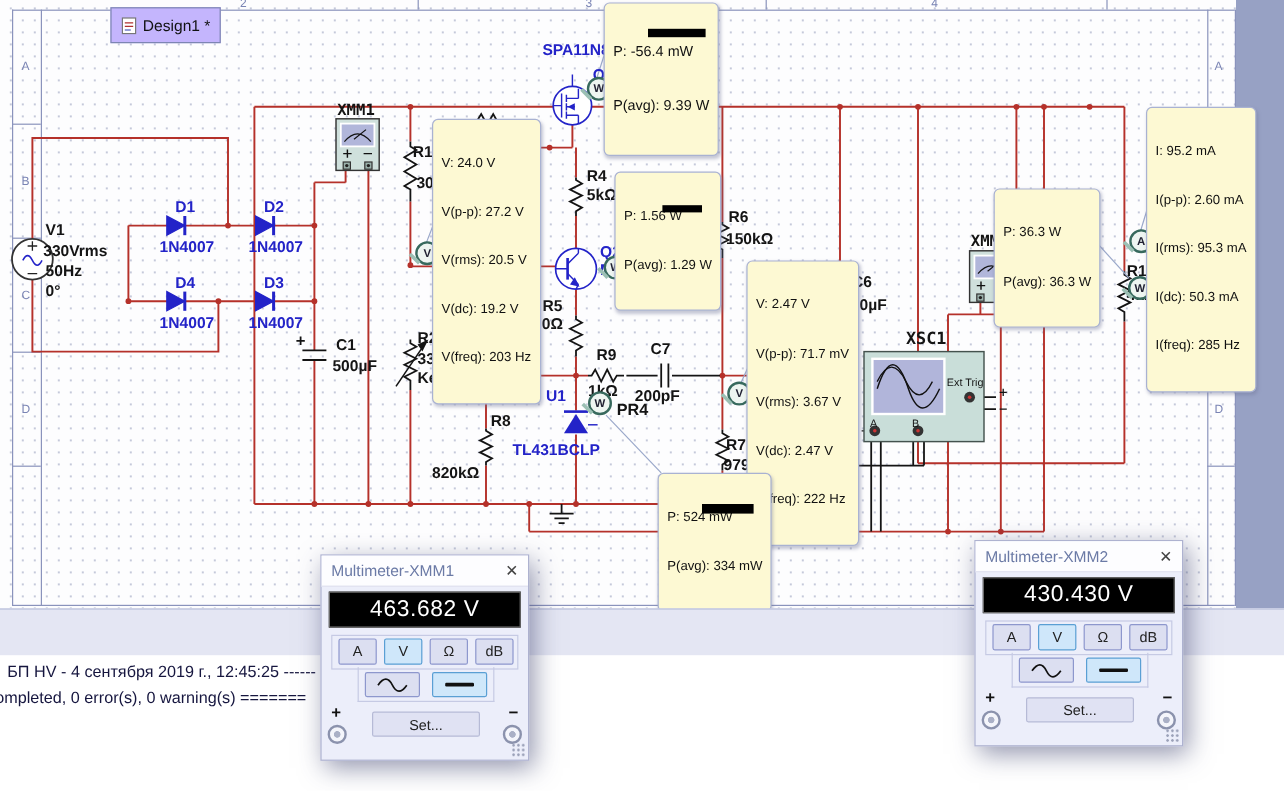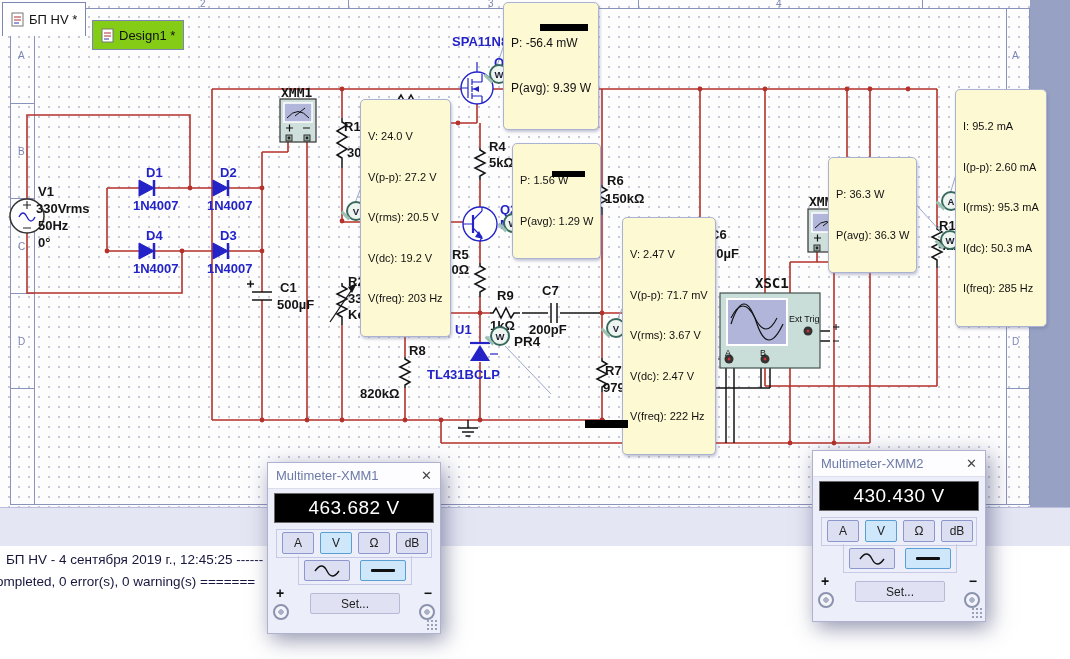--- a/index.html
+++ b/index.html
@@ -28,21 +28,21 @@
     padding:3px 7px;font-size:11px;line-height:13.5px;color:#111;
     box-shadow:1px 2px 3px rgba(110,115,150,.4);z-index:30;white-space:pre}
   .tip.t1{font-size:12px;line-height:15px}
   .redact{position:absolute;background:#000;z-index:35}
   
   #tabbar{position:absolute;left:0;top:507px;width:1070px;height:39px;background:#e4e6f3;
     border-top:1px solid #b8bedb;border-bottom:1px solid #9aa2c8;z-index:38}
   .tab{position:absolute;display:flex;align-items:center;gap:4px;padding:0 8px;font-size:13px;color:#111;
     border:1px solid #7d86b2;z-index:39}
   .tab.active{left:2px;top:2px;height:33px;background:#fff;border-bottom:none}
-  .tab.idle{left:92px;top:20px;height:28px;background:#84cc16}
+  .tab.idle{left:92px;top:6px;height:28px;background:#c4b5fd}
   #results{position:absolute;left:0;top:546px;width:1070px;height:113px;background:#fff;z-index:38;
     color:#16163f;font-size:13.5px}
   #results .rline{position:absolute;white-space:pre}
   
   .mmdlg{position:absolute;width:172px;height:170px;background:#eceefa;border:1px solid #aeb2d0;
     box-shadow:4px 6px 20px rgba(60,65,110,.55);z-index:50}
   .mmtitle{height:25px;background:#fdfdff;border-bottom:1px solid #dcdeee;display:flex;
     align-items:center;padding:0 8px;color:#6b7aa6;font-size:13px}
   .mmclose{margin-left:auto;color:#444;font-size:13px}
   .mmdisp{position:absolute;left:6px;top:30px;width:158px;height:28px;background:#000;
@@ -348,45 +348,41 @@
     <div>P: 1.56 W</div>
     <div>P(avg): 1.29 W</div>
   </div>
   <div class="tip" style="left:622px;top:217px">
     <div>V: 2.47 V</div>
     <div>V(p-p): 71.7 mV</div>
     <div>V(rms): 3.67 V</div>
     <div>V(dc): 2.47 V</div>
     <div>V(freq): 222 Hz</div>
   </div>
+  <div class="tip" style="left:548px;top:394px">
+    <div>P: 524 mW</div>
+    <div>P(avg): 334 mW</div>
+  </div>
   <div class="tip" style="left:828px;top:157px">
     <div>P: 36.3 W</div>
     <div>P(avg): 36.3 W</div>
   </div>
   <div class="tip" style="left:955px;top:89px">
     <div>I: 95.2 mA</div>
     <div>I(p-p): 2.60 mA</div>
     <div>I(rms): 95.3 mA</div>
     <div>I(dc): 50.3 mA</div>
     <div>I(freq): 285 Hz</div>
   </div>
 
   <div class="redact" style="left:540px;top:24px;width:48px;height:7px"></div>
   <div class="redact" style="left:552px;top:171px;width:33px;height:6px"></div>
   <div class="redact" style="left:585px;top:420px;width:43px;height:8px"></div>
 
   <div id="tabbar"></div>
-  <div class="tab active">
-    <svg width="14" height="15">
-        <rect x="1" y="1" width="11" height="13" fill="#fff" stroke="#777"></rect>
-        <path d="M3,5 h7 M3,8 h7" stroke="#b03030" stroke-width="1" fill="none"></path>
-        <path d="M3,11 h5" stroke="#2a3bb0" stroke-width="1"></path>
-      </svg>
-    <span>БП HV *</span>
-  </div>
   <div class="tab idle">
     <svg width="14" height="15">
         <rect x="1" y="1" width="11" height="13" fill="#fff" stroke="#777"></rect>
         <path d="M3,5 h7 M3,8 h7" stroke="#b03030" stroke-width="1" fill="none"></path>
         <path d="M3,11 h5" stroke="#2a3bb0" stroke-width="1"></path>
       </svg>
     <span>Design1 *</span>
   </div>
   <div id="results">
     <div class="rline" style="left:6px;top:6px">БП HV - 4 сентября 2019 г., 12:45:25 ------</div>

